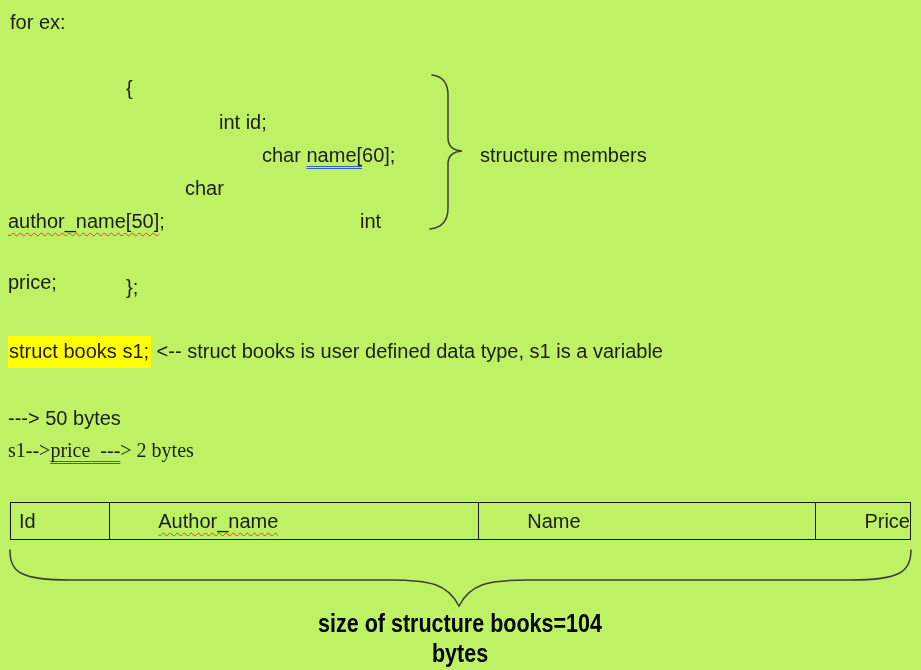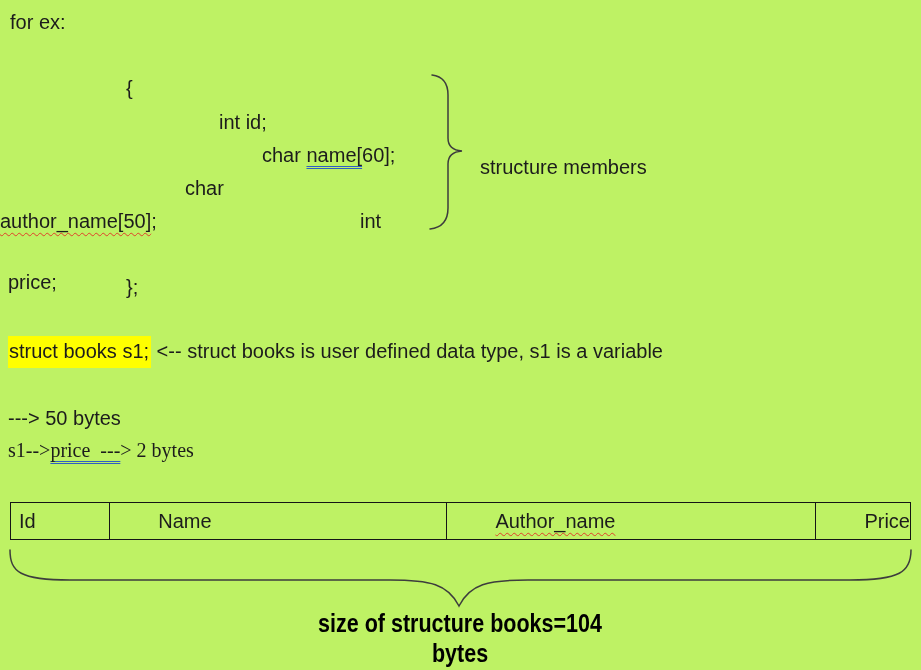--- a/index.html
+++ b/index.html
@@ -87,38 +87,38 @@
 </head>
 <body>
 
 <div class="page">
 
   <div class="line" style="left:10px; top:11px;">for ex:</div>
   <div class="line" style="left:126px; top:77px;">{</div>
   <div class="line" style="left:182px; top:111px;margin-left:37px;">int id;</div>
   <div class="line" style="left:262px; top:144px;"><span>char </span><span class="ul-blue">name[</span><span>60];</span></div>
   <div class="line" style="left:185px; top:177px;">char</div>
-  <div class="line" style="left:0; top:210px;"><span class="ul-red">author_name[50]</span><span>;</span></div>
+  <div class="line" style="left:8px; top:210px;"><span class="ul-red">author_name[50]</span><span>;</span></div>
   <div class="line" style="left:360px; top:210px;">int</div>
   <div class="line" style="left:8px; top:243px;margin-top:28px;">price;</div>
   <div class="line" style="left:126px; top:276px;">};</div>
 
   <svg class="brace-svg" style="left:425px; top:70px;" width="45" height="164" viewBox="0 0 45 164">
     <path d="M 7 5 Q 23 7 23 25 L 23 68 Q 23 80 37 81 Q 23 82 23 94 L 23 138 Q 23 157 5 159"></path>
   </svg>
-  <div class="line" style="left:480px; top:144px;margin-top:12px;">structure members</div>
+  <div class="line" style="left:480px; top:144px;">structure members</div>
 
   <div class="line" style="left:8px; top:340px;"><span class="hl">struct books s1;</span><span> &lt;-- struct books is user defined data type, s1 is a variable</span></div>
   <div class="line" style="left:8px; top:407px;">---&gt; 50 bytes</div>
   <div class="line" style="left:8px; top:439px;font-family:Liberation Serif, serif;"><span>s1--&gt;</span><span class="ul-blue">price  ---</span><span>&gt; 2 bytes</span></div>
 
   <div class="struct-table">
     <div class="cell c-id"><span>Id</span></div>
+    <div class="cell c-author"><span class="ul-red">Author_name</span></div>
     <div class="cell c-name"><span>Name</span></div>
-    <div class="cell c-author"><span class="ul-red">Author_name</span></div>
     <div class="cell c-price"><span>Price</span></div>
   </div>
 
   <svg class="brace-svg" style="left:5px; top:545px;" width="912" height="68" viewBox="0 0 912 68">
     <path d="M 5 5 C 5 27 15 35 65 35 L 385 35 C 425 35 443 39 454 61 C 465 39 483 35 523 35 L 845 35 C 895 35 906 27 906 5"></path>
   </svg>
 
   <div class="size-note">
     <div>size of structure books=104</div>
     <div>bytes</div>

